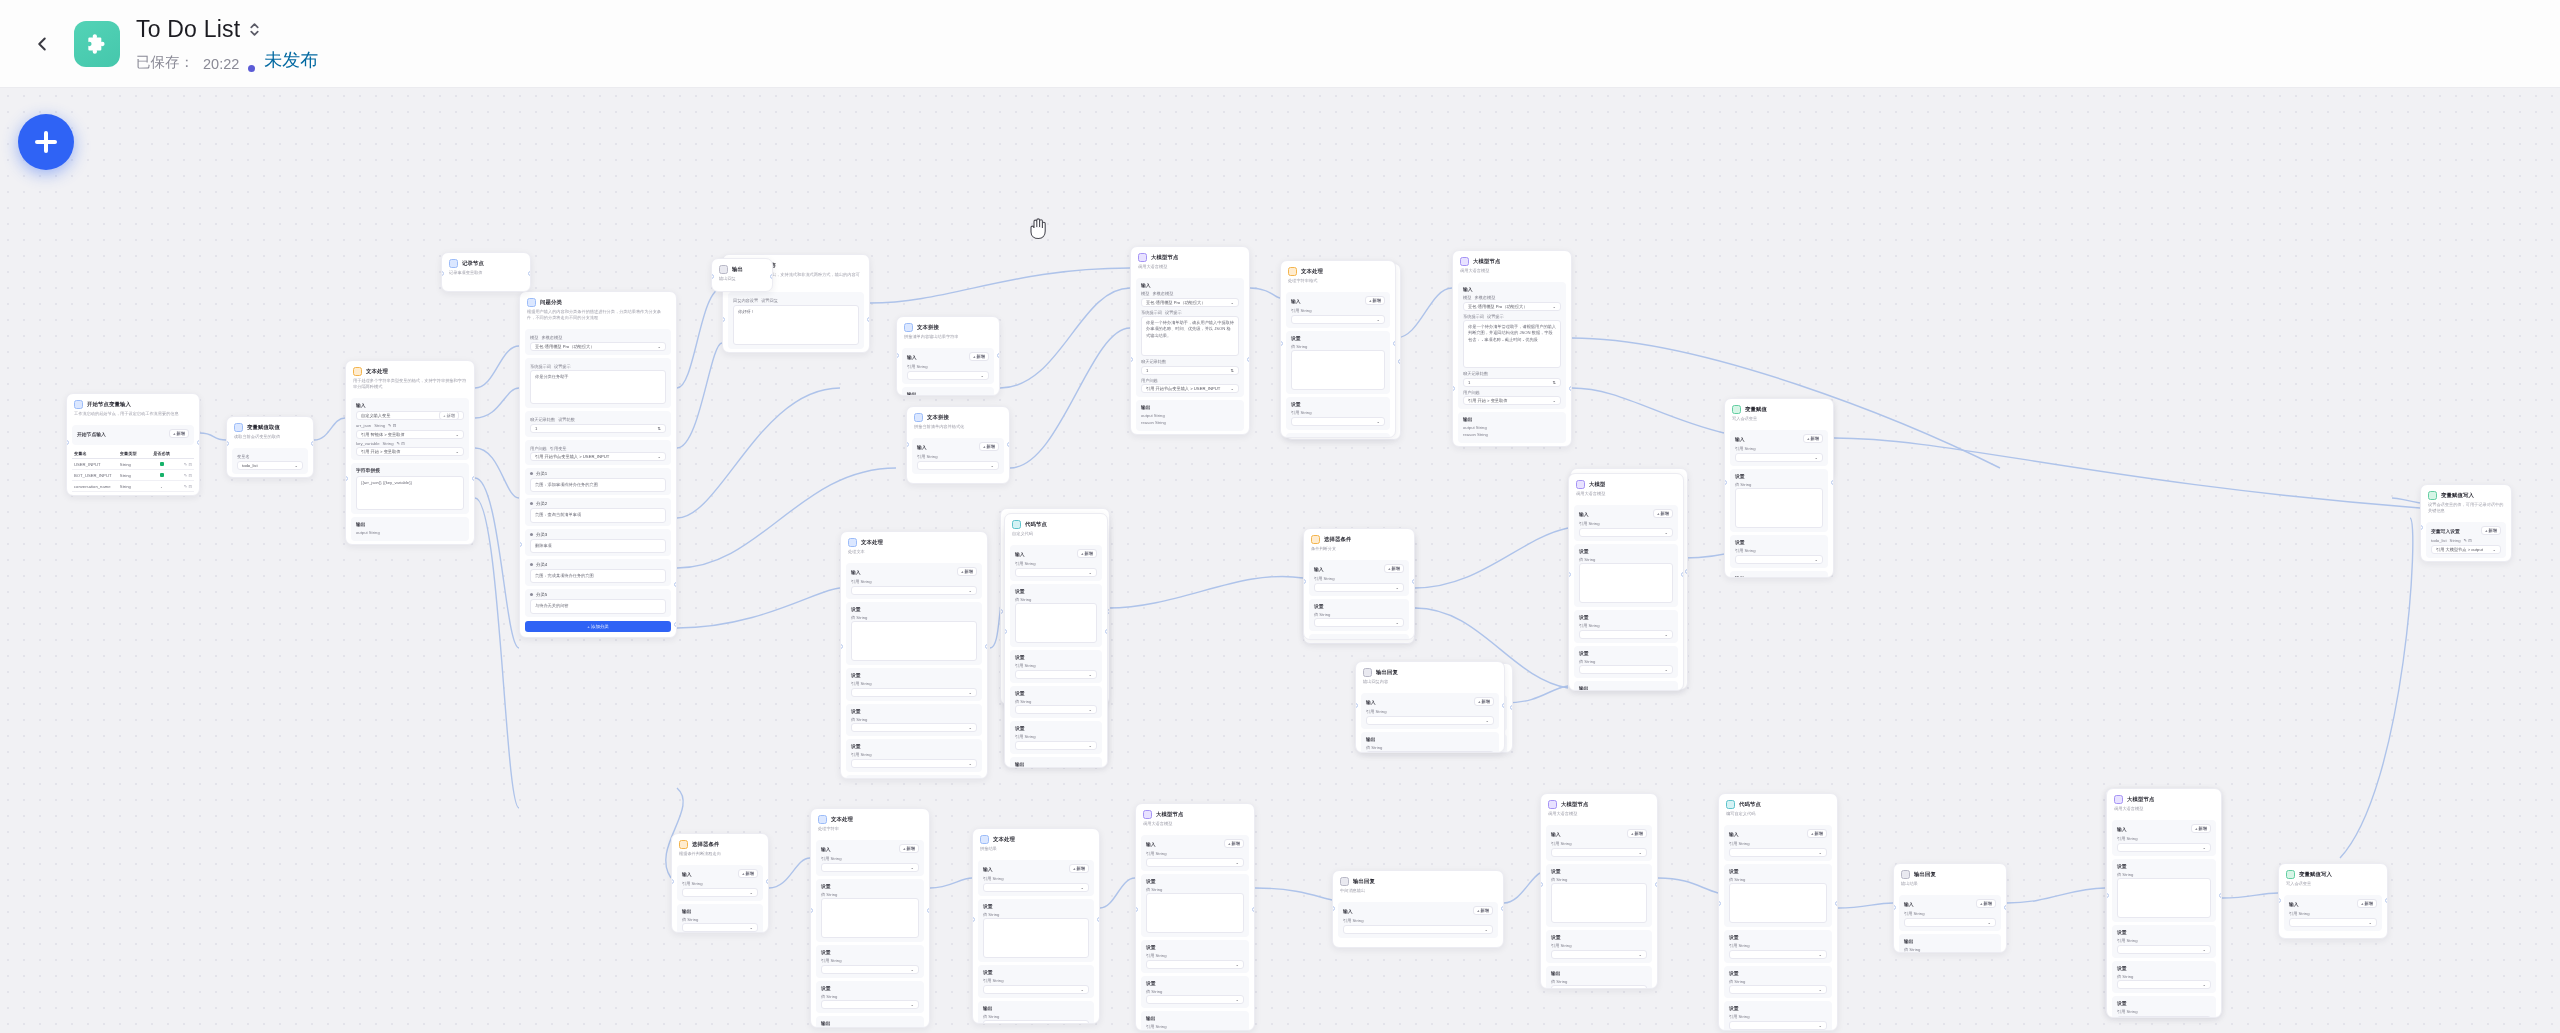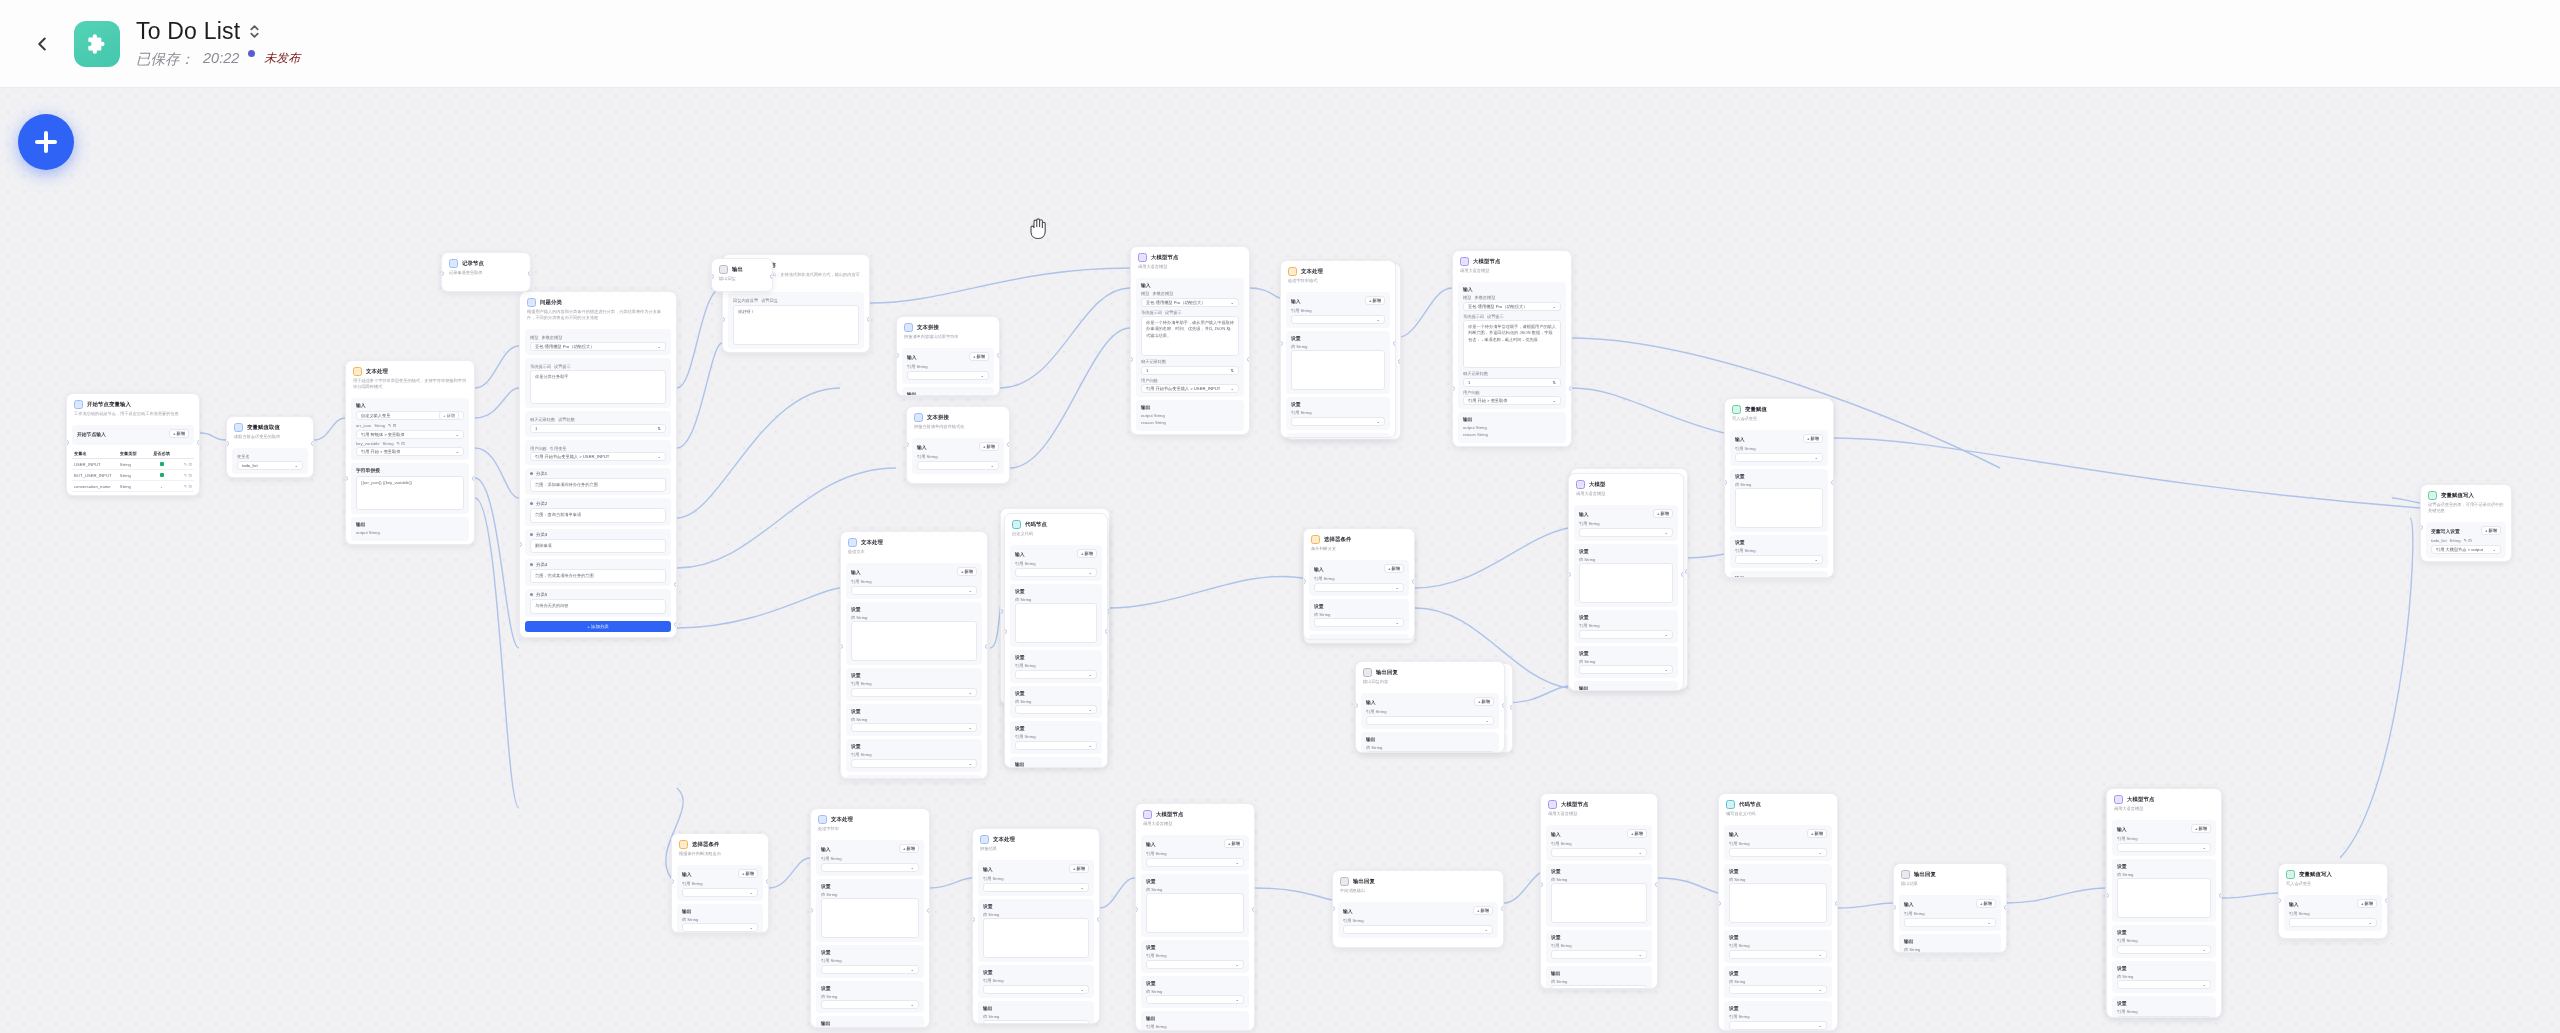--- a/index.html
+++ b/index.html
@@ -24,25 +24,25 @@
   .app-icon {
     width:46px; height:46px; border-radius:12px;
     background:linear-gradient(150deg,#53d3b6,#45c7ac);
     display:flex; align-items:center; justify-content:center;
     margin-left:12px; flex:0 0 auto;
   }
   .title-wrap { margin-left:16px; display:flex; flex-direction:column; justify-content:center; }
   .title-row { display:flex; align-items:center; gap:8px; }
   .proj-title { font-size:23px; color:#1c1c22; letter-spacing:.2px; }
   .chev-sort { display:flex; flex-direction:column; gap:3px; cursor:pointer; }
-  .meta-row { display:flex; align-items:flex-start; gap:9px; margin-top:5px;font-style:italic; }
+  .meta-row { display:flex; align-items:flex-end; gap:9px; margin-top:5px; }
   .saved-label { font-size:14.5px; color:#8a8a96; }
   .saved-time { font-size:14.5px; color:#8a8a96; }
   .dot-pub { width:7px; height:7px; border-radius:50%; background:#5b5bd6; }
-  .pub-status { font-size:12px; color:#7f1d1d; }
+  .pub-status { font-size:18px; color:#0369a1; }
 
   
   .canvas {
     position:absolute; left:0; top:88px; width:2560px; height:945px;
     background-color:#f1f1f4;
     background-image:radial-gradient(#e3e3ea 1px, transparent 1px);
     background-size:16px 16px;
     overflow:hidden; cursor:grab;
   }
   .edges { position:absolute; left:0; top:0; width:2560px; height:945px; pointer-events:none; }

